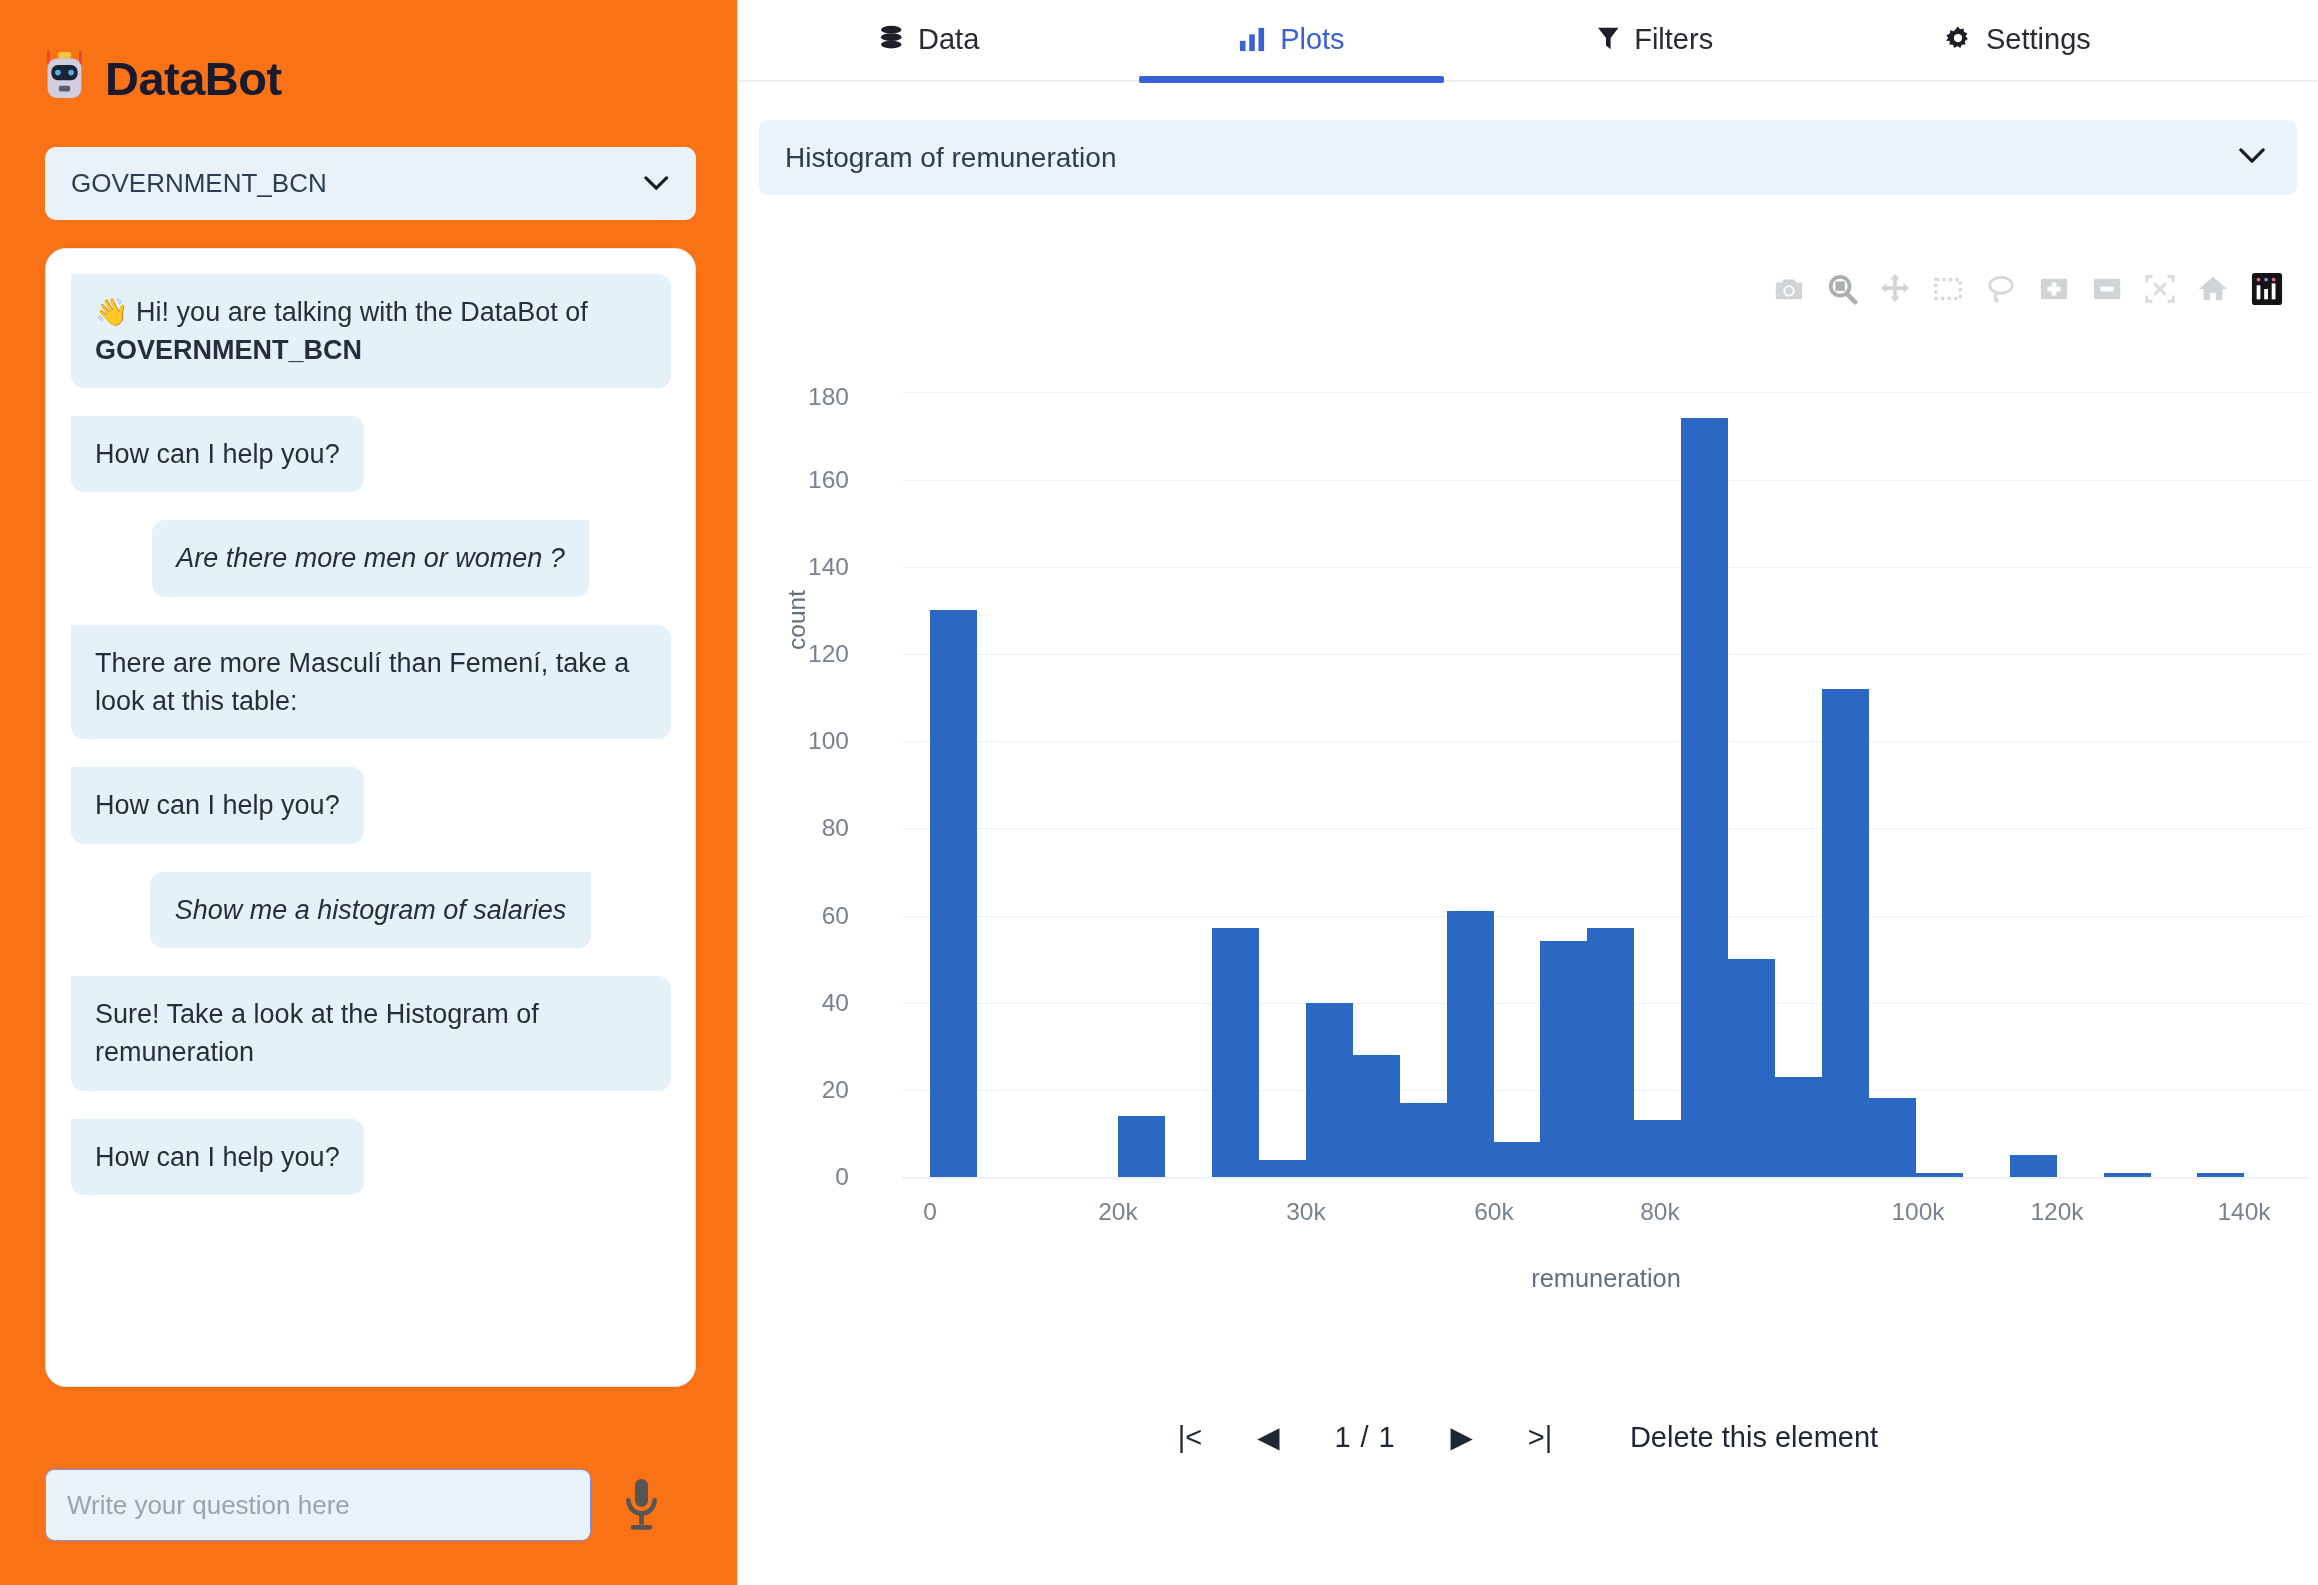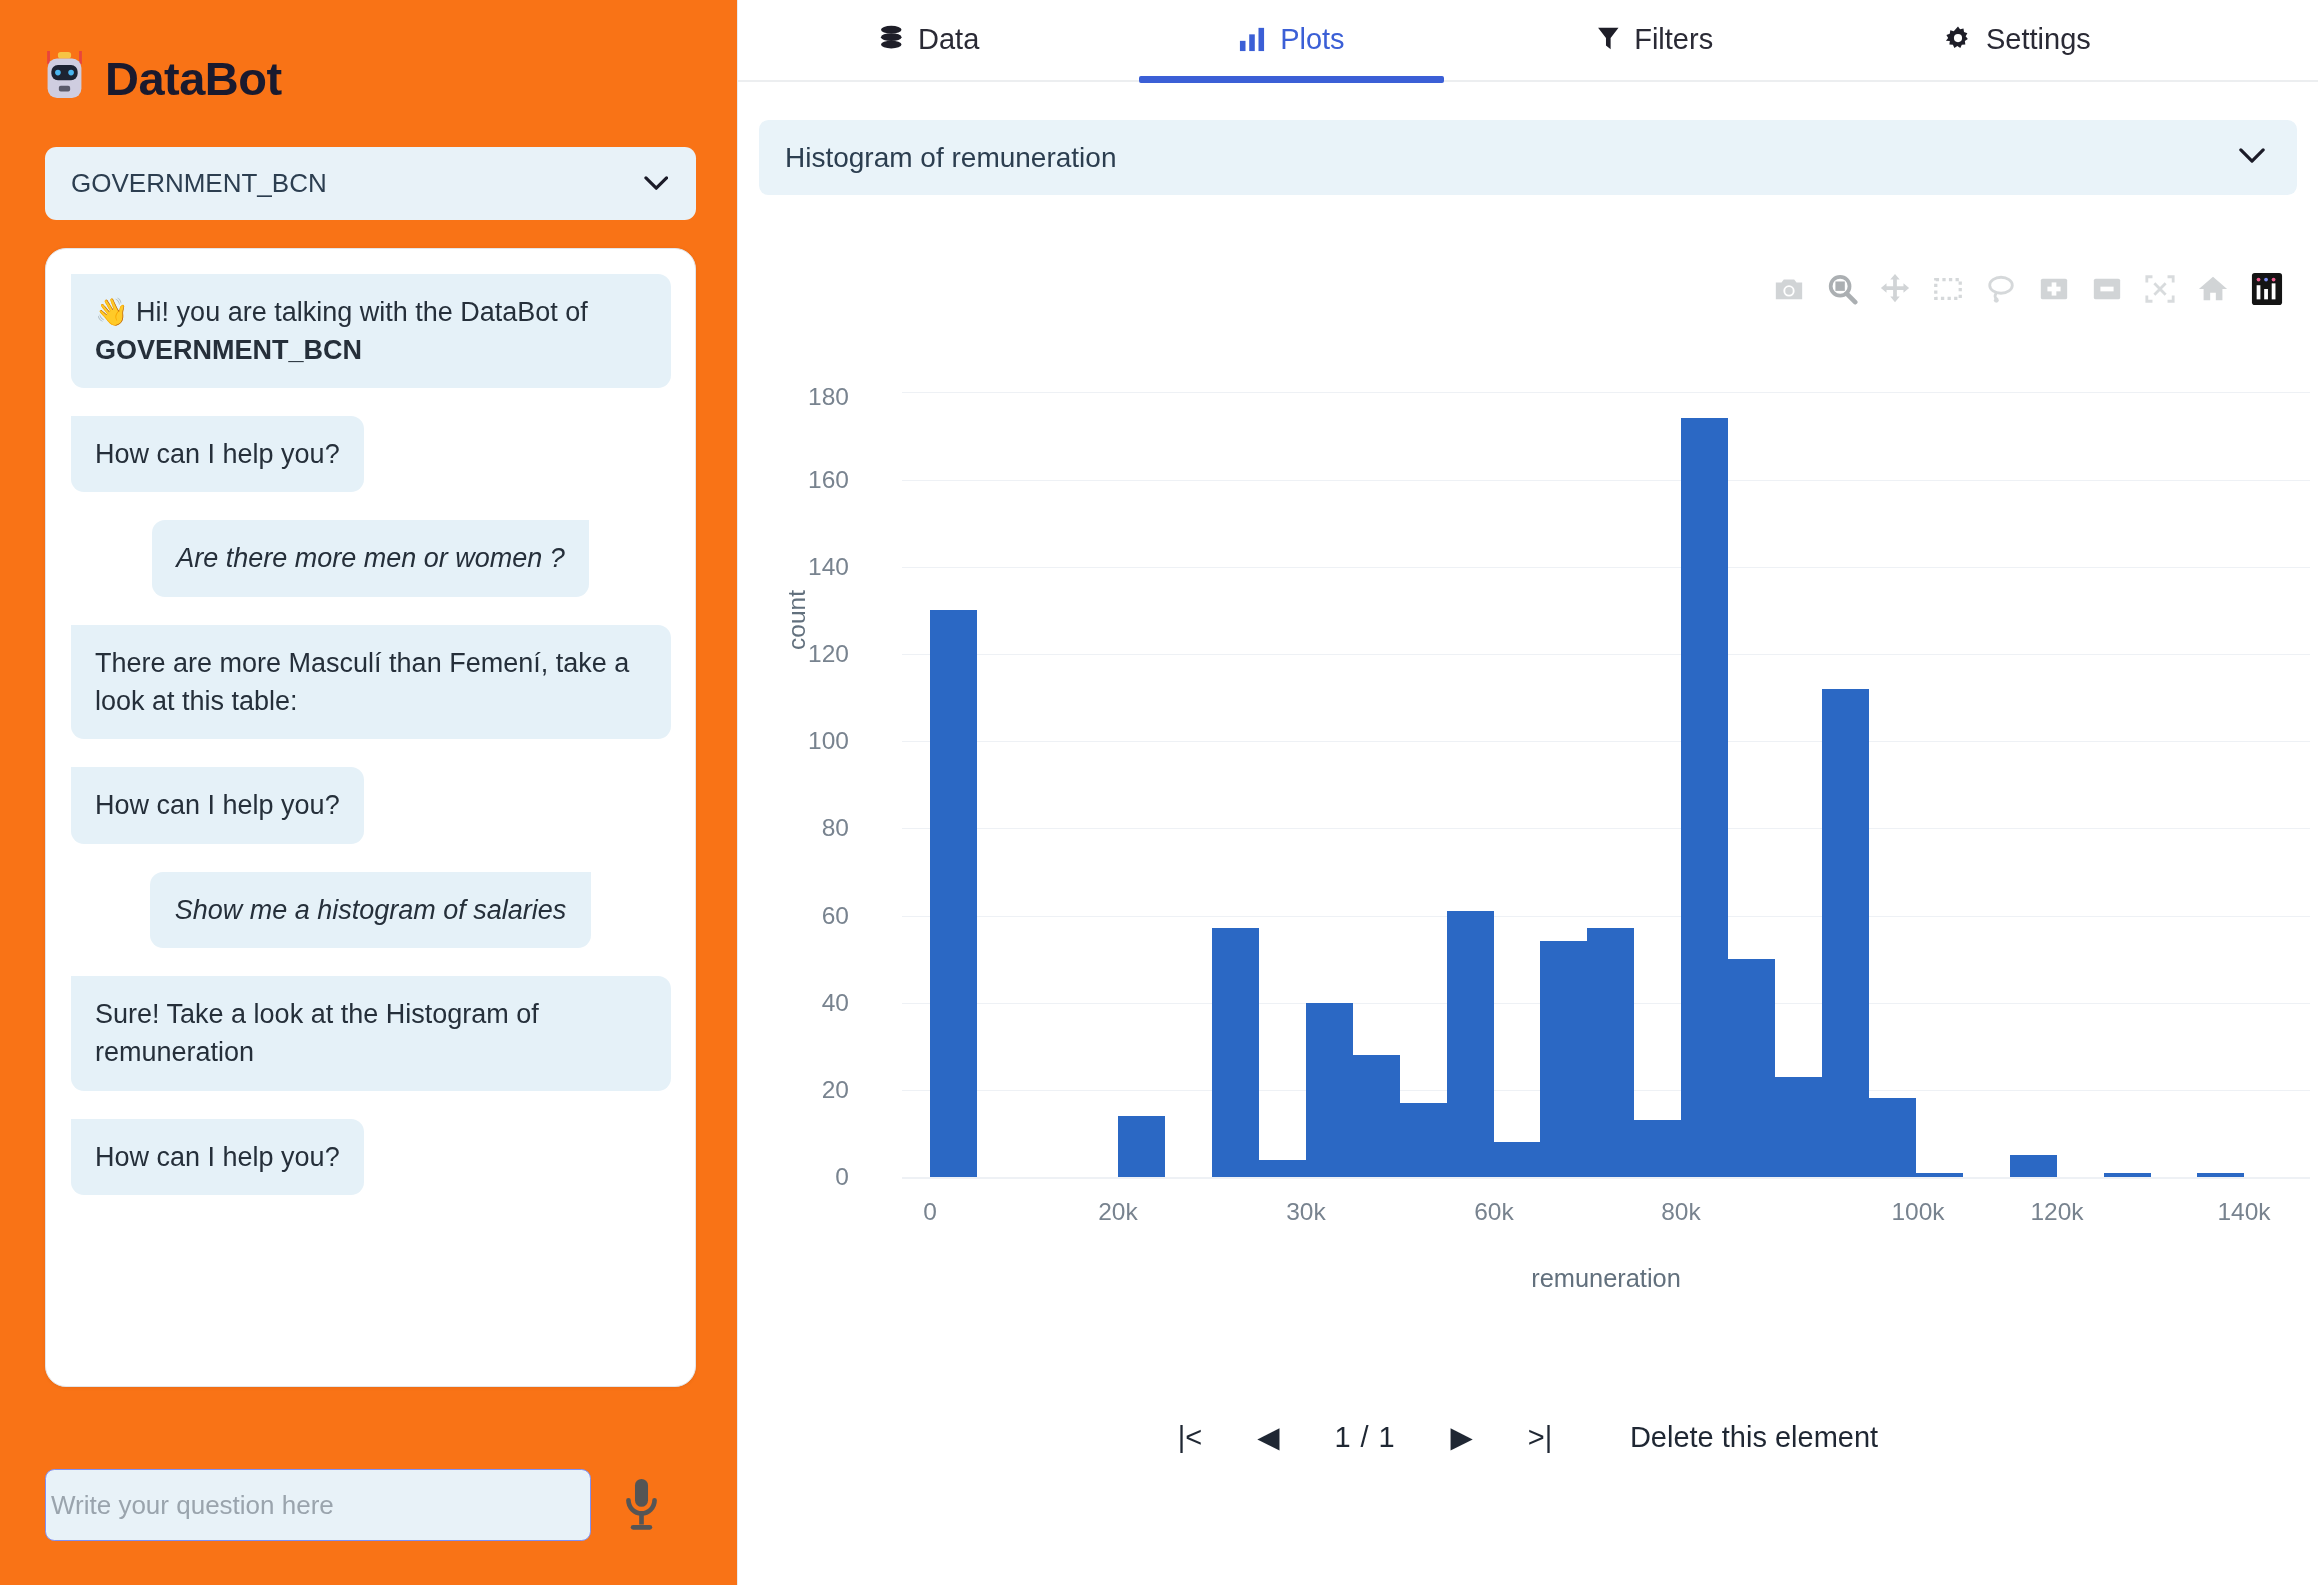--- a/index.html
+++ b/index.html
@@ -70,21 +70,21 @@
   #composer {
     position: absolute;
     left: 45px; bottom: 45px;
     display: flex; align-items: center; gap: 30px;
   }
   #chat-input {
     width: 546px; height: 72px;
     background: #e8f2f8;
     border: 1.9px solid #7f8ff4;
     border-radius: 9.4px;
-    padding: 0 5px;
+    padding: 0 21px;
     font-size: 26px;
     color: #2c3e50;
     font-family: "Liberation Sans", sans-serif;
     outline: none;
   }
   #chat-input::placeholder { color: #9aa4ad; }
   .mic { width: 41px; height: 58px; cursor: pointer; }
 
   
   #main { flex: 1 1 auto; height: 1586px; position: relative; background: #fff; }
@@ -416,21 +416,21 @@
             <div class="bar" style="left: 1310px; width: 47px; height: 4.4px; bottom: 0px; background-color: rgb(43, 104, 196);"></div>
             <div class="bar" style="left: 1403px; width: 47px; height: 4.4px; bottom: 0px; background-color: rgb(43, 104, 196);"></div>
           </div>
         <div id="xaxis-layer" style="position: absolute; left: 0px; top: 866px; width: 100%;">
           <div class="axis-base"></div>
           <div id="xtick-layer">
               <div class="xtick" style="left: 136px;">0</div>
               <div class="xtick" style="left: 324px;">20k</div>
               <div class="xtick" style="left: 512px;">30k</div>
               <div class="xtick" style="left: 700px;">60k</div>
-              <div class="xtick" style="left: 887px;">80k</div>
+              <div class="xtick" style="left: 866px;">80k</div>
               <div class="xtick" style="left: 1124px;">100k</div>
               <div class="xtick" style="left: 1263px;">120k</div>
               <div class="xtick" style="left: 1450px;">140k</div>
             </div>
           <div class="xlabel">remuneration</div>
         </div>
       </div>
     </div>
 
     <div id="pager">

